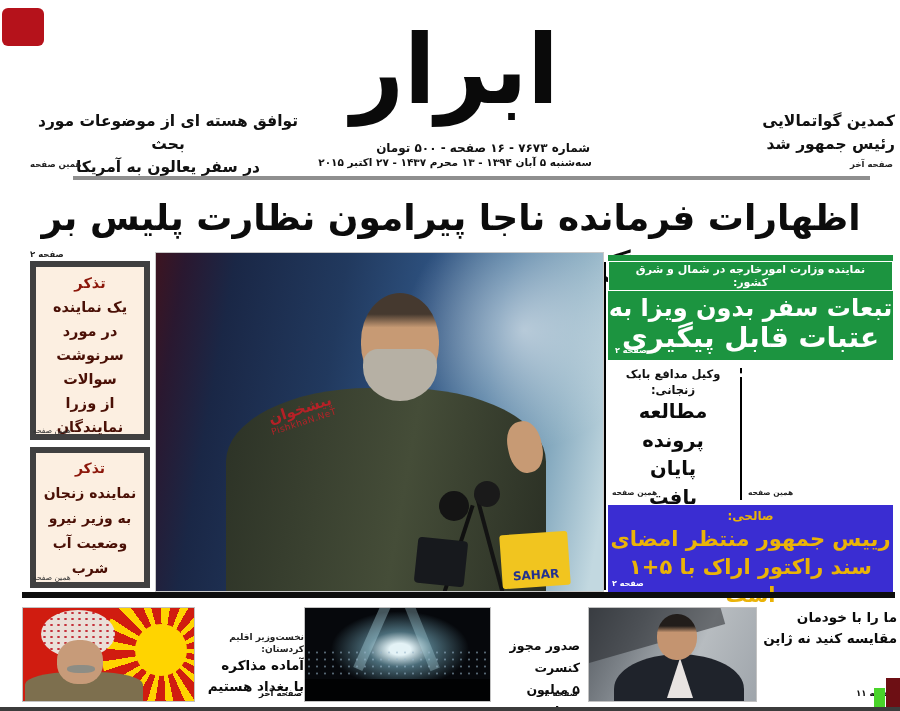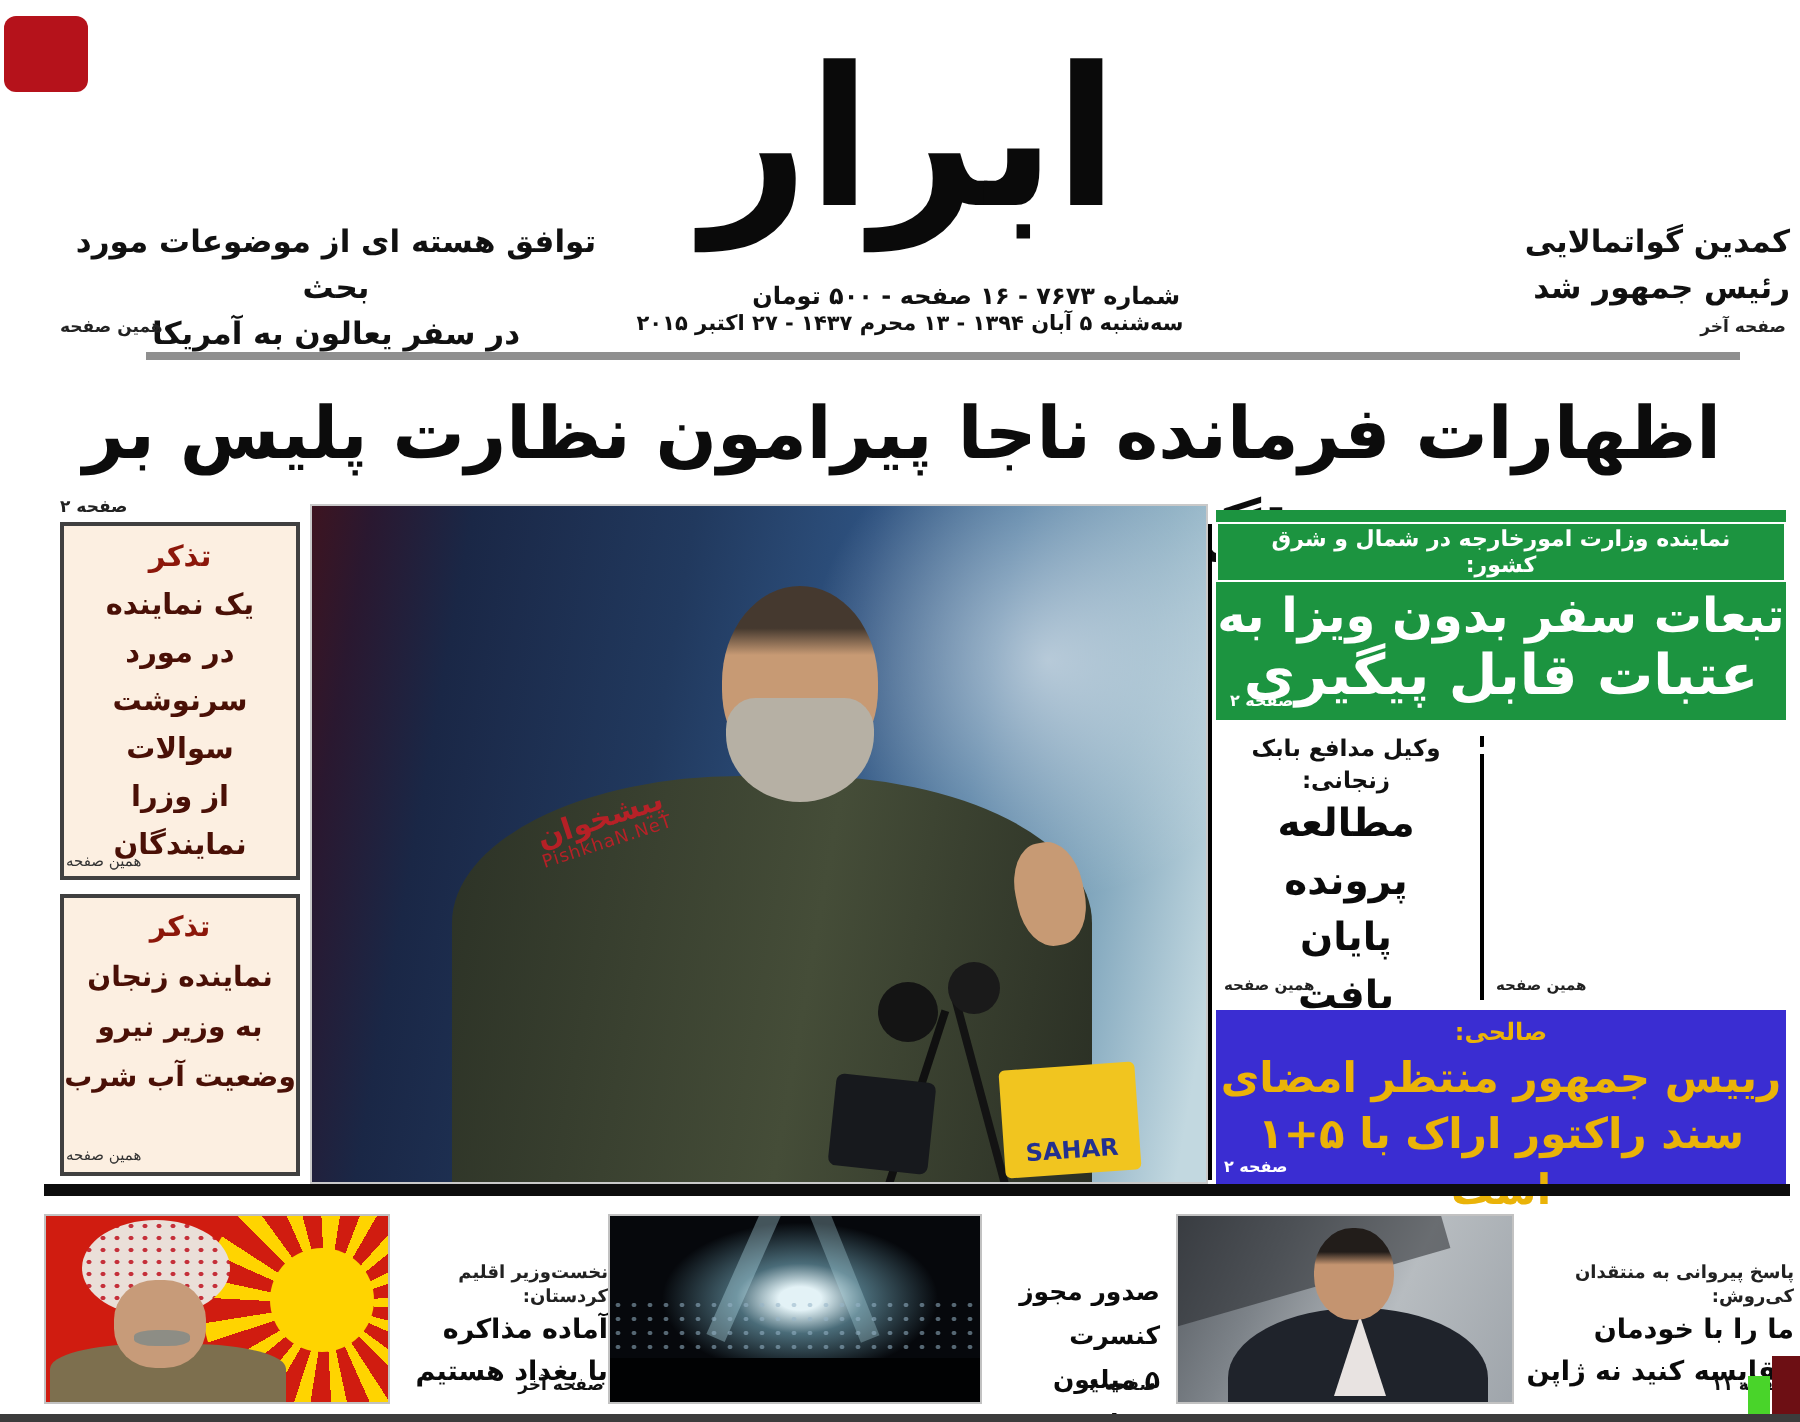--- a/index.html
+++ b/index.html
@@ -19,21 +19,21 @@
   .teaser-right{right:5px;top:110px;width:210px;text-align:right;font-size:15.5px;line-height:23px;font-weight:bold;}
   .teaser-right-pref{right:7px;top:159px;}
   .rule-top{left:73px;top:176px;width:797px;height:4px;background:#8f8f8f;}
 
   
   .lead-headline{left:18px;top:192px;width:866px;text-align:center;font-size:36px;line-height:52px;
                  font-weight:bold;letter-spacing:-1px;color:#0c0c0c;}
   .lead-pref{left:30px;top:249px;}
 
   
-  .notice{left:30px;width:120px;background:#fcefe1;border:2px solid #404040;box-sizing:border-box;
+  .notice{left:30px;width:120px;background:#fcefe1;border:6px solid #404040;box-sizing:border-box;
           text-align:center;color:#4a1006;font-weight:bold;}
   .notice1{top:261px;height:179px;font-size:14.5px;line-height:24px;padding-top:4px;}
   .notice2{top:447px;height:141px;font-size:14px;line-height:25px;padding-top:3px;}
   .notice .kick{color:#8c170a;}
   .notice-pref{font-size:7.5px;color:#333;}
   .n1p{left:33px;top:426px;}
   .n2p{left:33px;top:573px;}
 
   
   .main-photo{left:155px;top:252px;width:447px;height:338px;border:1px solid #c9c9c9;overflow:hidden;
@@ -242,21 +242,20 @@
   </div>
 
   <div class="abs bphoto pirvani">
     <div class="abs pv-band"></div>
     <div class="abs pv-suit"></div>
     <div class="abs pv-shirt"></div>
     <div class="abs pv-head"></div>
   </div>
 
   <div class="abs btext bt3">
-    <div class="bt-kick">پاسخ پیروانی به منتقدان کی‌روش:</div>
     <div class="bt-line">ما را با خودمان</div>
     <div class="bt-line">مقایسه کنید نه ژاپن</div>
     <div class="bt-pref">صفحه ۱۱</div>
   </div>
 
   <div class="abs bar-green"></div>
   <div class="abs bar-maroon"></div>
   <div class="abs rule-bottom"></div>
 
 </div>

